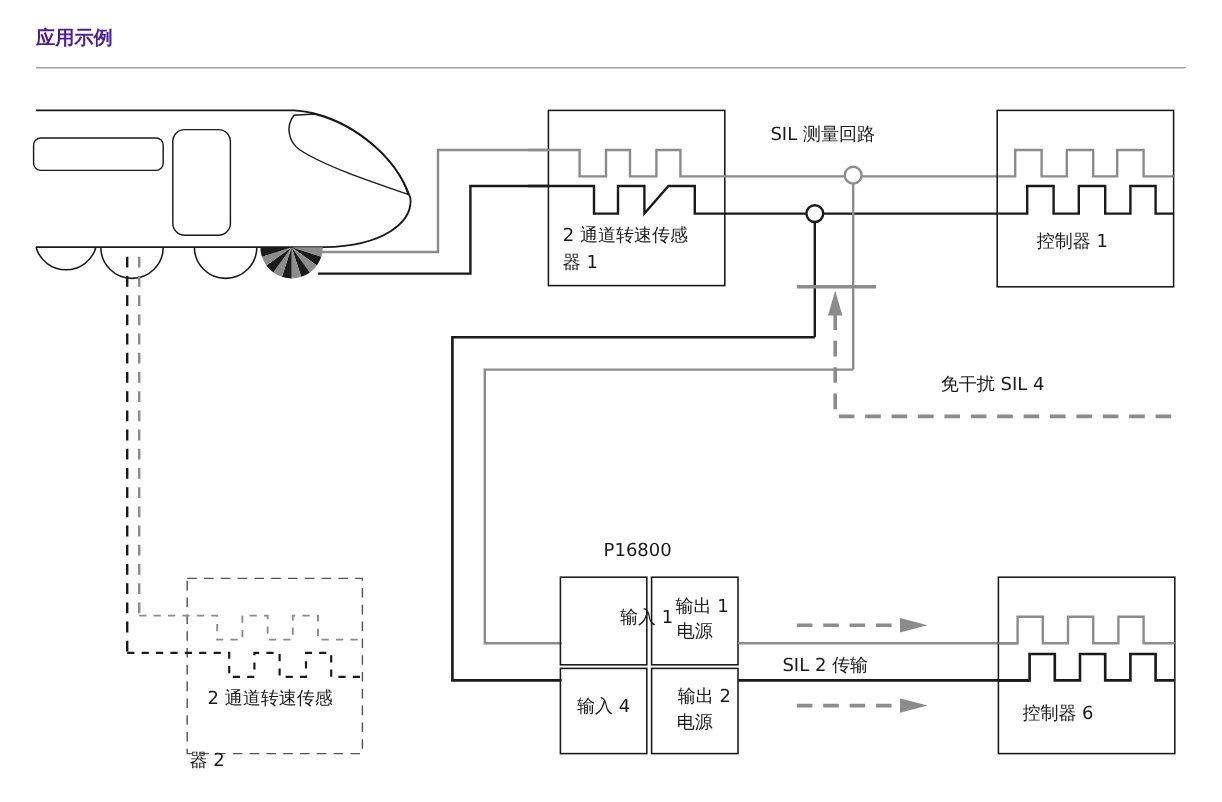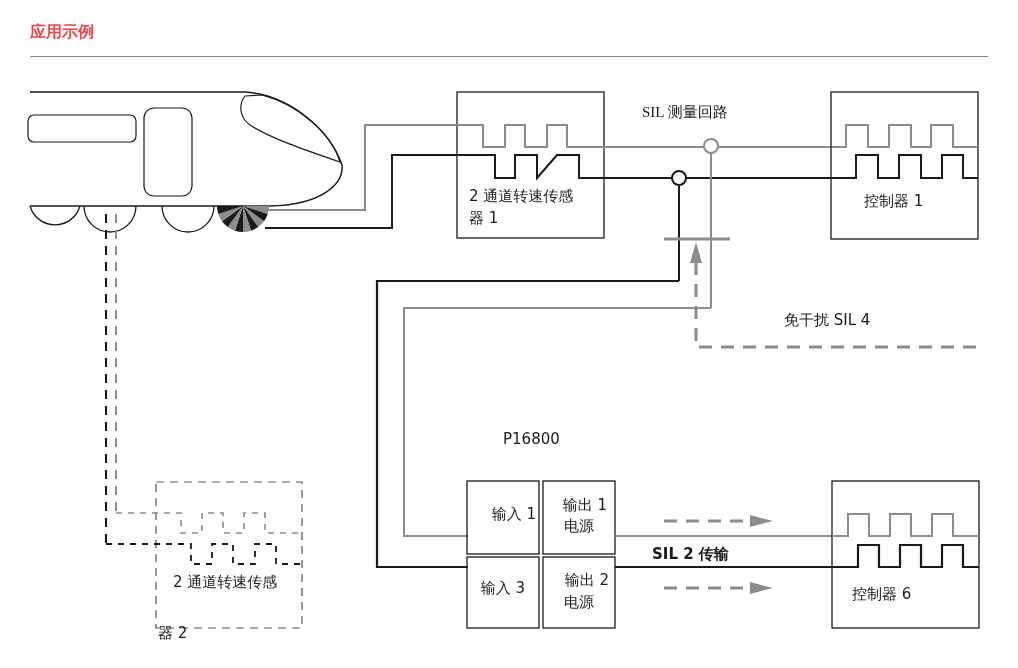--- a/index.html
+++ b/index.html
@@ -1,18 +1,18 @@
 <!DOCTYPE html>
 <html><head>
 <meta charset="utf-8">
 <style>
   html, body { margin:0; padding:0; background:#ffffff; }
   body { width:1018px; height:668px; position:relative; overflow:hidden;
          font-family:"DejaVu Sans","Liberation Sans",sans-serif; color:#1a1a1a; }
-  .title { position:absolute; left:30px; top:22px; font-size:16px; font-weight:bold; color:#ef4444; }
+  .title { position:absolute; left:30px; top:22px; font-size:16px; font-weight:bold; color:#4c1d95; }
   .rule { position:absolute; left:30px; top:56px; width:958px; height:1px; background:#8a8a8a; }
   svg.diagram { position:absolute; left:0; top:0; }
   .lbl { position:absolute; font-size:15px; color:#1a1a1a; line-height:20px; white-space:nowrap; }
   .center { text-align:center; }
 </style>
 </head>
 <body>
 
 <div class="title">应用示例</div>
 <div class="rule"></div>
@@ -84,28 +84,28 @@
   <polyline points="832,536 848,536 848,514 869,514 869,536 890,536 890,514 911,514 911,536 932,536 932,514 953,514 953,536 979,536" fill="none" stroke="#8c8c8c" stroke-width="2"></polyline>
   <polyline points="832,567 858,567 858,545 879,545 879,567 900,567 900,545 921,545 921,567 942,567 942,545 963,545 963,567 979,567" fill="none" stroke="#1a1a1a" stroke-width="2.2"></polyline>
 
   <line x1="106" y1="214" x2="106" y2="544" stroke="#1a1a1a" stroke-width="2" stroke-dasharray="9,7"></line>
   <line x1="116" y1="214" x2="116" y2="513" stroke="#8c8c8c" stroke-width="2" stroke-dasharray="9,7"></line>
   <rect x="156" y="482" width="146" height="146" fill="none" stroke="#555" stroke-width="1.2" stroke-dasharray="8,6"></rect>
   <polyline points="116,513 181,513 181,533 202,533 202,513 223,513 223,533 244,533 244,513 265,513 265,533 302,533" fill="none" stroke="#8c8c8c" stroke-width="1.6" stroke-dasharray="6,6"></polyline>
   <polyline points="106,544 191,544 191,564 212,564 212,544 233,544 233,564 255,564 255,544 276,544 276,564 302,564" fill="none" stroke="#1a1a1a" stroke-width="1.8" stroke-dasharray="6,6"></polyline>
 </svg>
 
-<div class="lbl" style="left:642px;top:102px;font-family:Liberation Serif, serif;">SIL 测量回路</div>
+<div class="lbl" style="left:642px;top:102px;">SIL 测量回路</div>
 <div class="lbl" style="left:469px;top:186px;">2 通道转速传感</div>
 <div class="lbl" style="left:469px;top:208px;">器 1</div>
 <div class="lbl" style="left:852px;top:191px;margin-left:12px;">控制器 1</div>
 <div class="lbl" style="left:784px;top:310px;">免干扰 SIL 4</div>
-<div class="lbl" style="left:503px;top:429px;">P16800</div>
-<div class="lbl center" style="left:467px;top:504px;width:94px;">输入 1</div>
+<div class="lbl" style="left:503px;top:448px;">P16800</div>
+<div class="lbl center" style="left:467px;top:504px;width:94px;text-align:right;">输入 1</div>
 <div class="lbl center" style="left:543px;top:495px;width:84px;">输出 1</div>
 <div class="lbl center" style="left:543px;top:516px;width:72px;">电源</div>
-<div class="lbl center" style="left:467px;top:578px;width:72px;">输入 3</div>
+<div class="lbl center" style="left:467px;top:578px;width:72px;">输入 4</div>
 <div class="lbl center" style="left:543px;top:570px;width:88px;">输出 2</div>
 <div class="lbl center" style="left:543px;top:592px;width:72px;">电源</div>
-<div class="lbl" style="left:652px;top:544px;font-weight:bold;">SIL 2 传输</div>
+<div class="lbl" style="left:652px;top:544px;">SIL 2 传输</div>
 <div class="lbl" style="left:852px;top:584px;">控制器 6</div>
 <div class="lbl" style="left:173px;top:572px;">2 通道转速传感</div>
 <div class="lbl" style="left:158px;top:595px;margin-top:28px;">器 2</div>
 
 </body></html>

